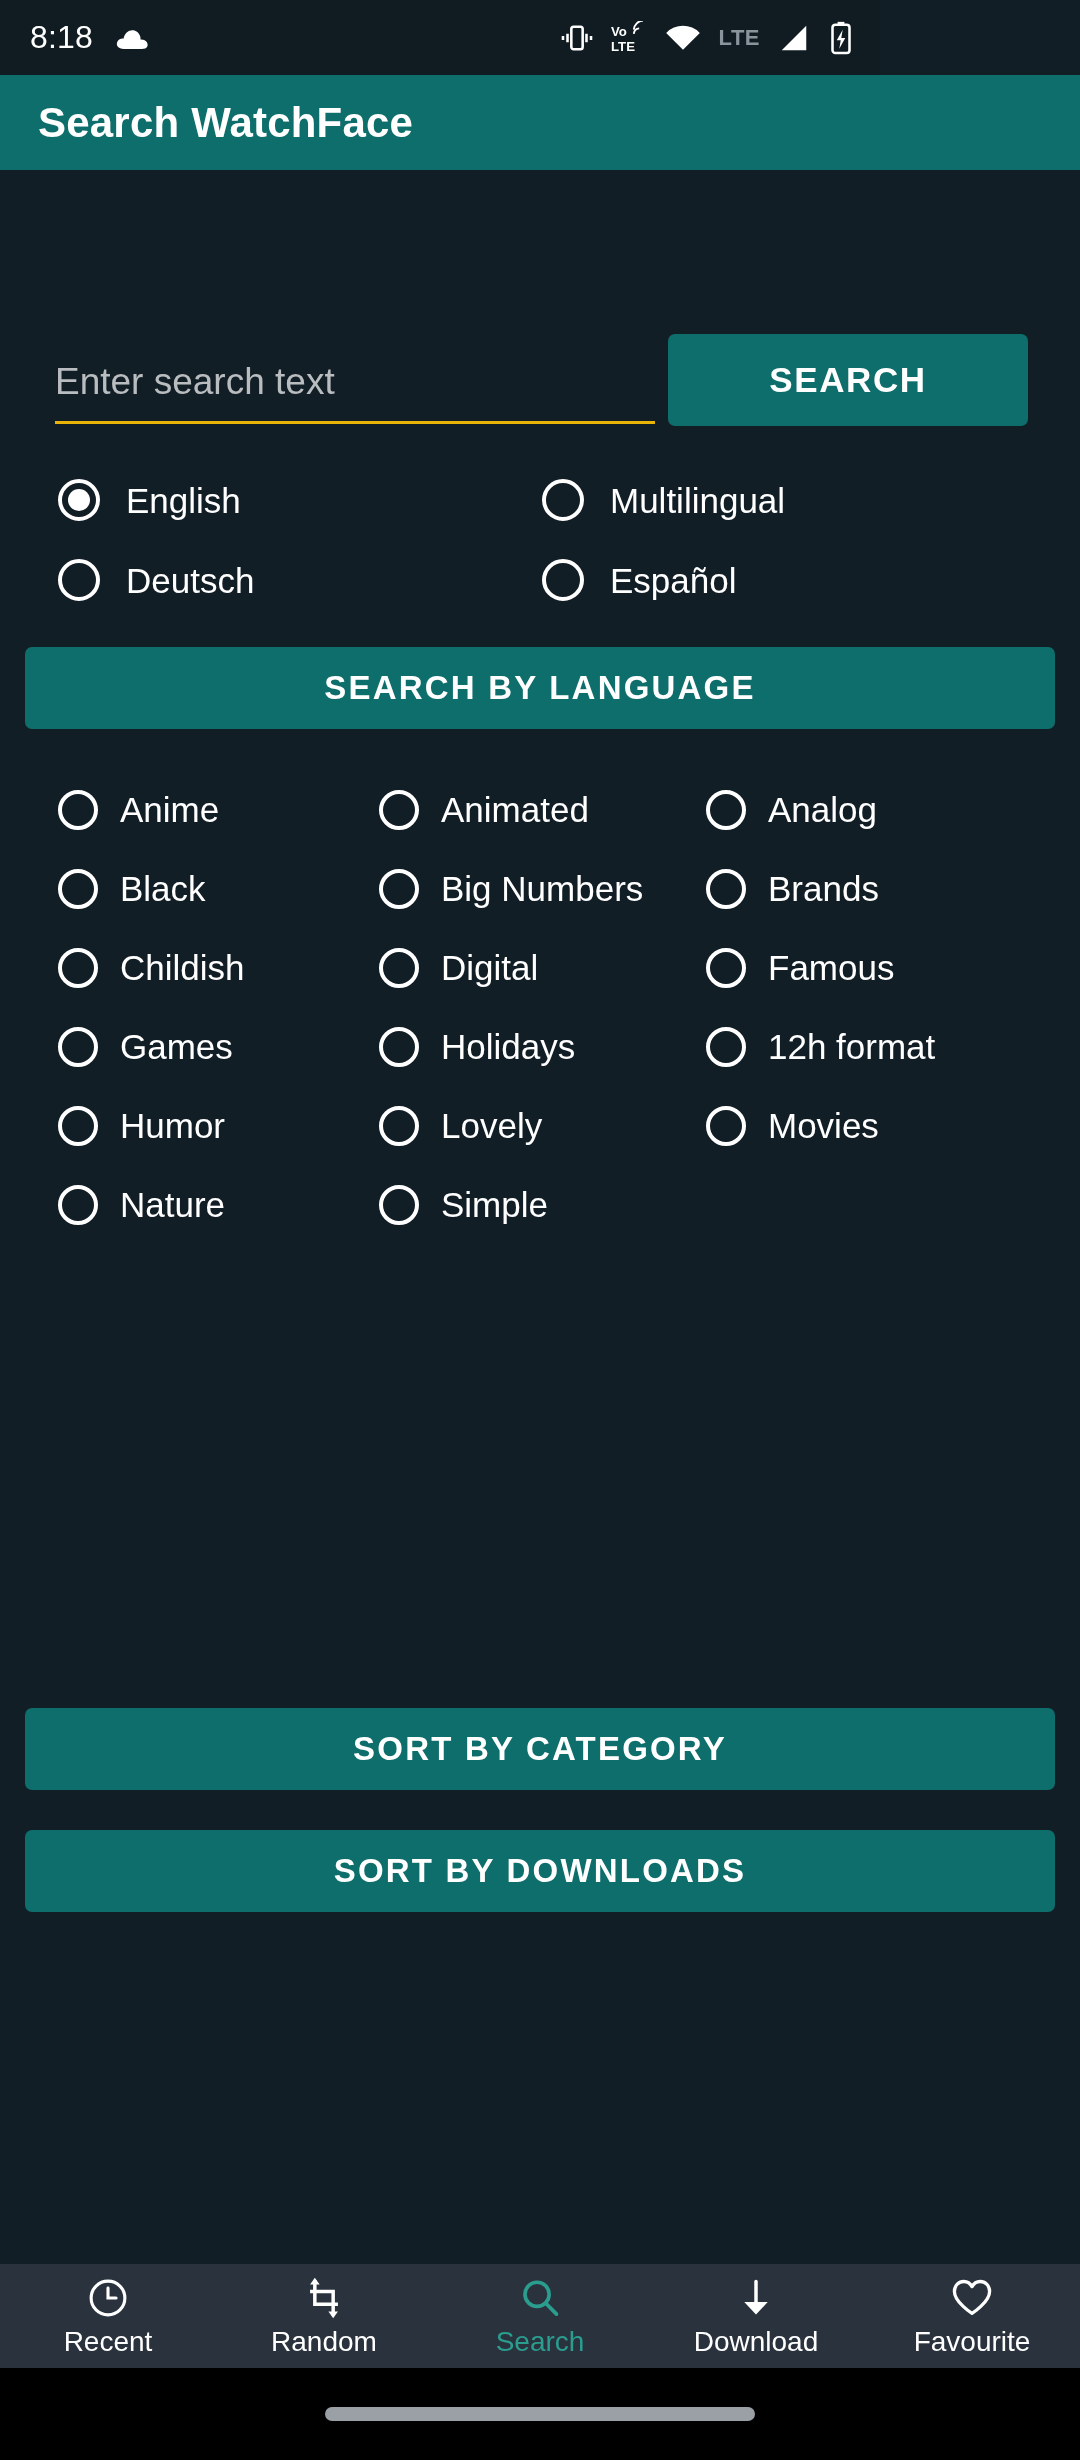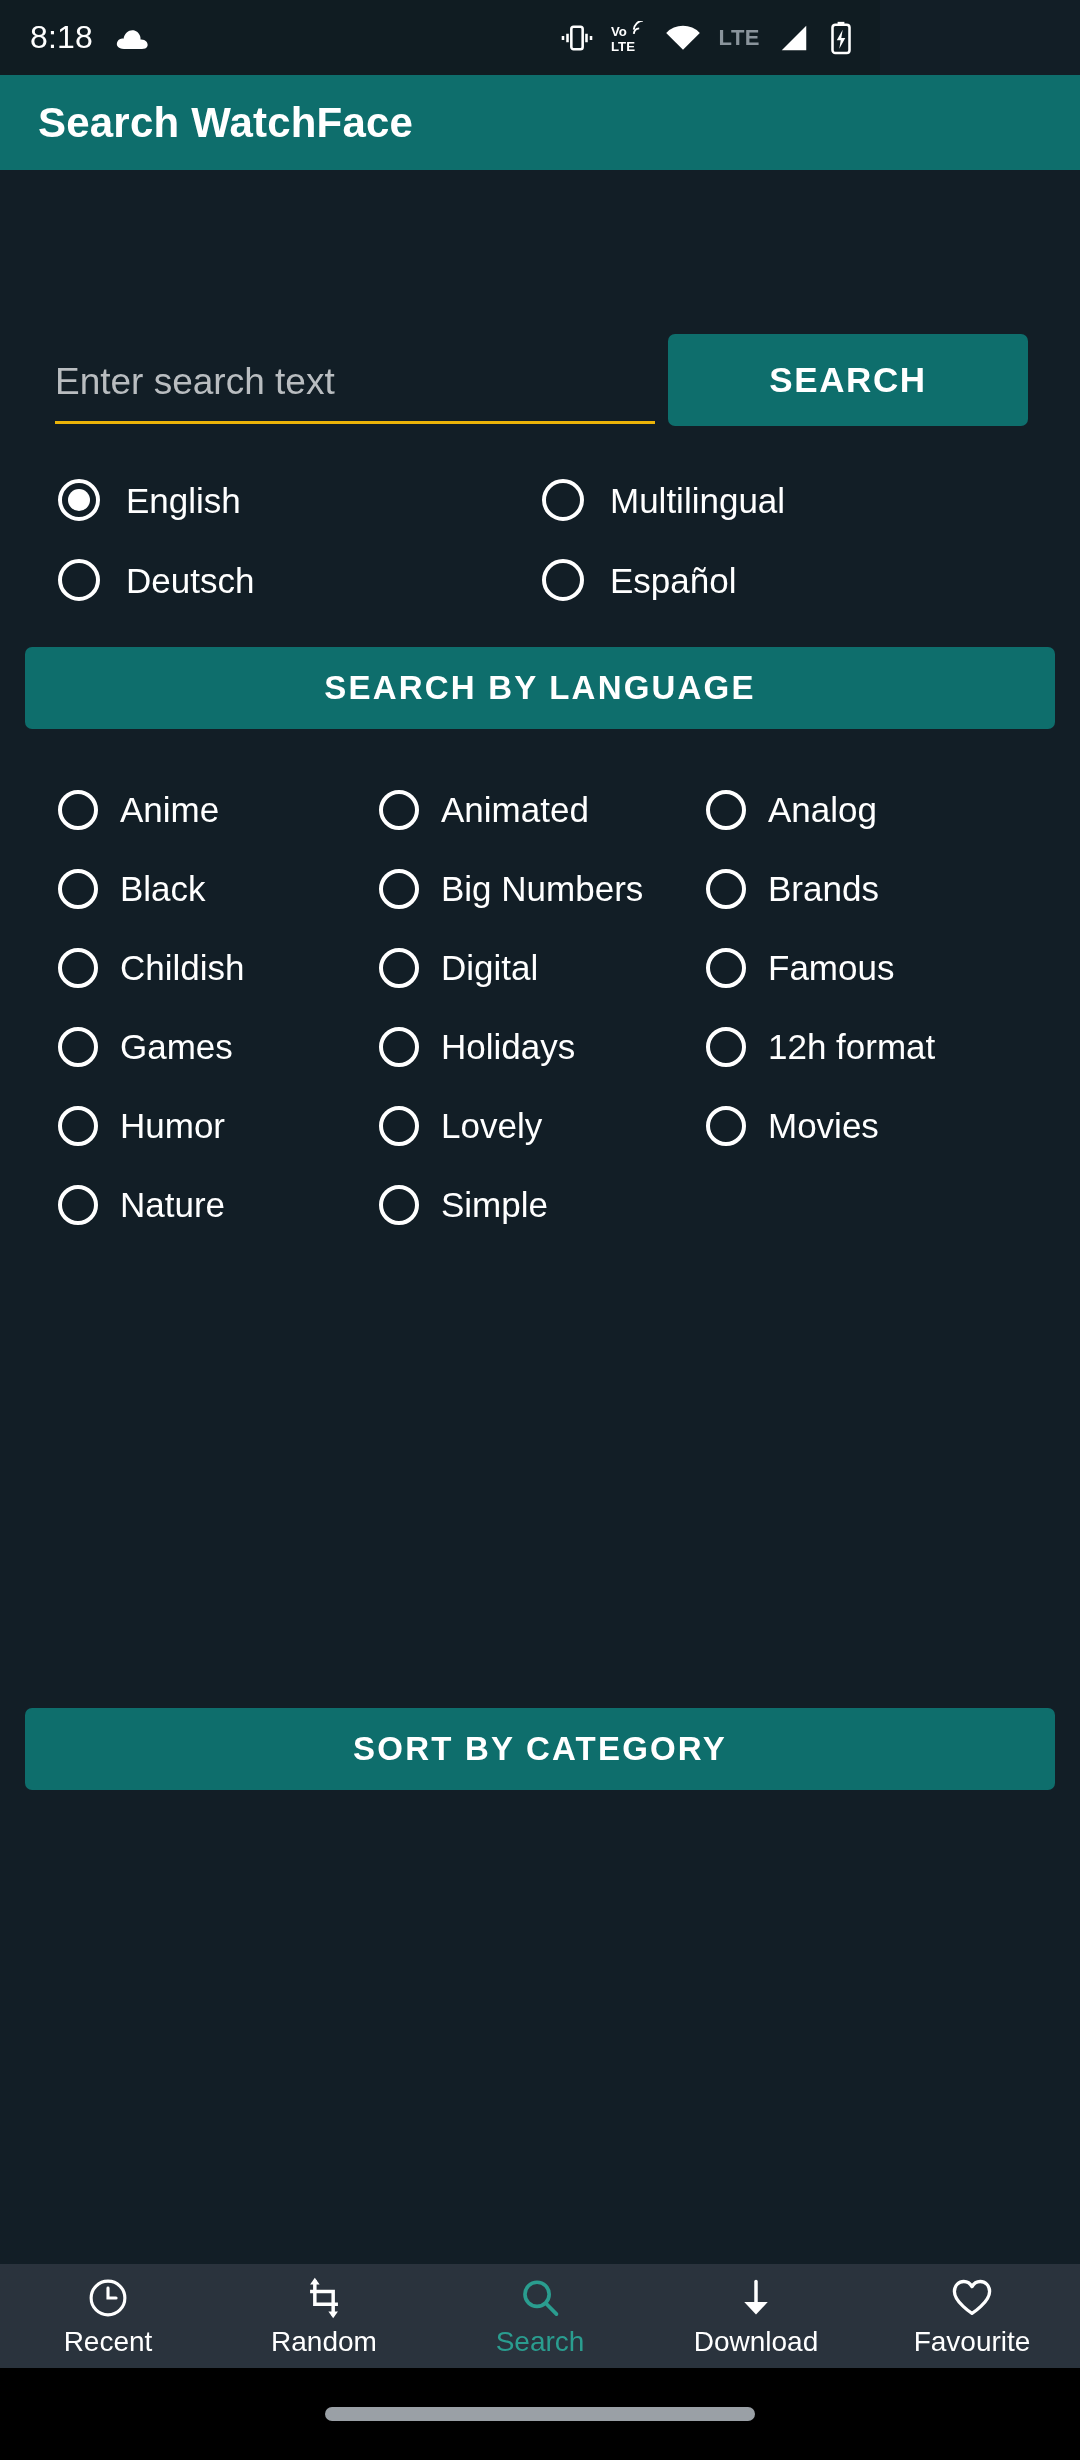--- a/index.html
+++ b/index.html
@@ -428,20 +428,21 @@
           </div>
           <div class="radio-row">
             <span class="radio"></span>
             <span class="radio-label">Simple</span>
           </div>
         </div>
     </div>
 
     <button class="wide-btn" id="btn-sort-category">SORT BY CATEGORY</button>
 
+    <button class="wide-btn" id="btn-sort-downloads">SORT BY DOWNLOADS</button>
   </div>
 
   <div class="bottomnav">
       <div class="navitem">
         <div class="navicon">
           <svg width="44" height="44" viewBox="0 0 24 24">
             <circle cx="12" cy="12" r="9.2" fill="none" stroke="#ffffff" stroke-width="1.7"></circle>
             <path d="M12 6.6 V12 H16.4" fill="none" stroke="#ffffff" stroke-width="1.7" stroke-linecap="round"></path>
           </svg>
         </div>

